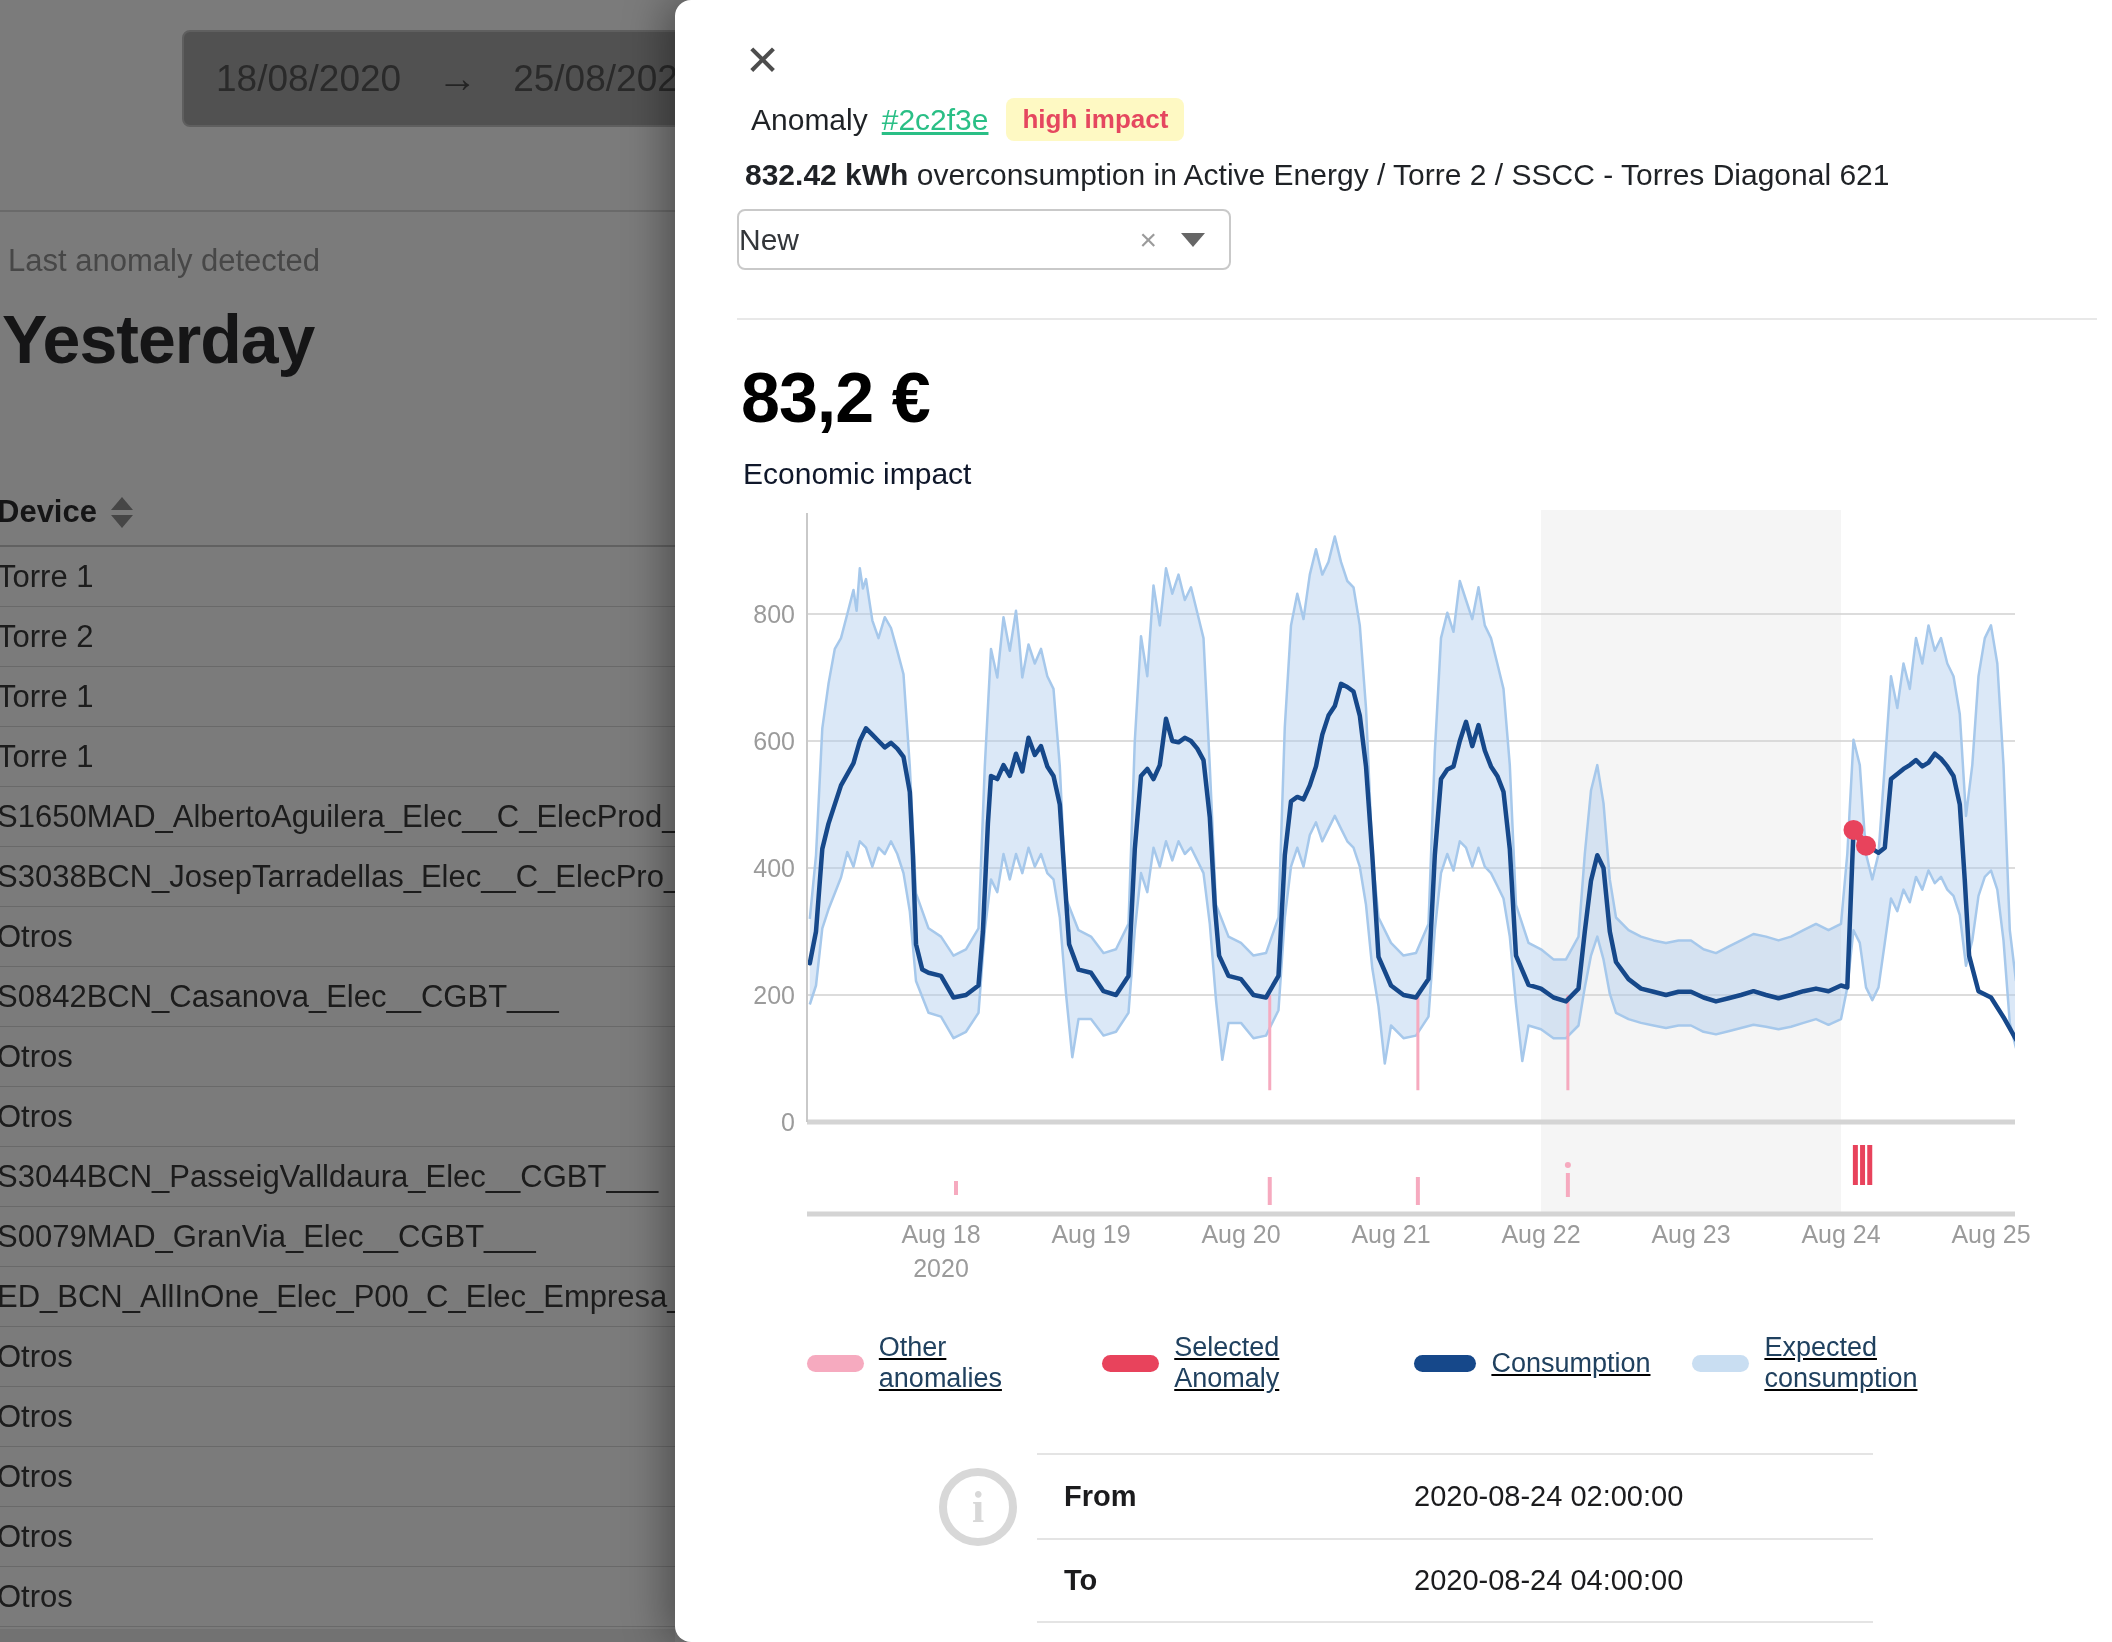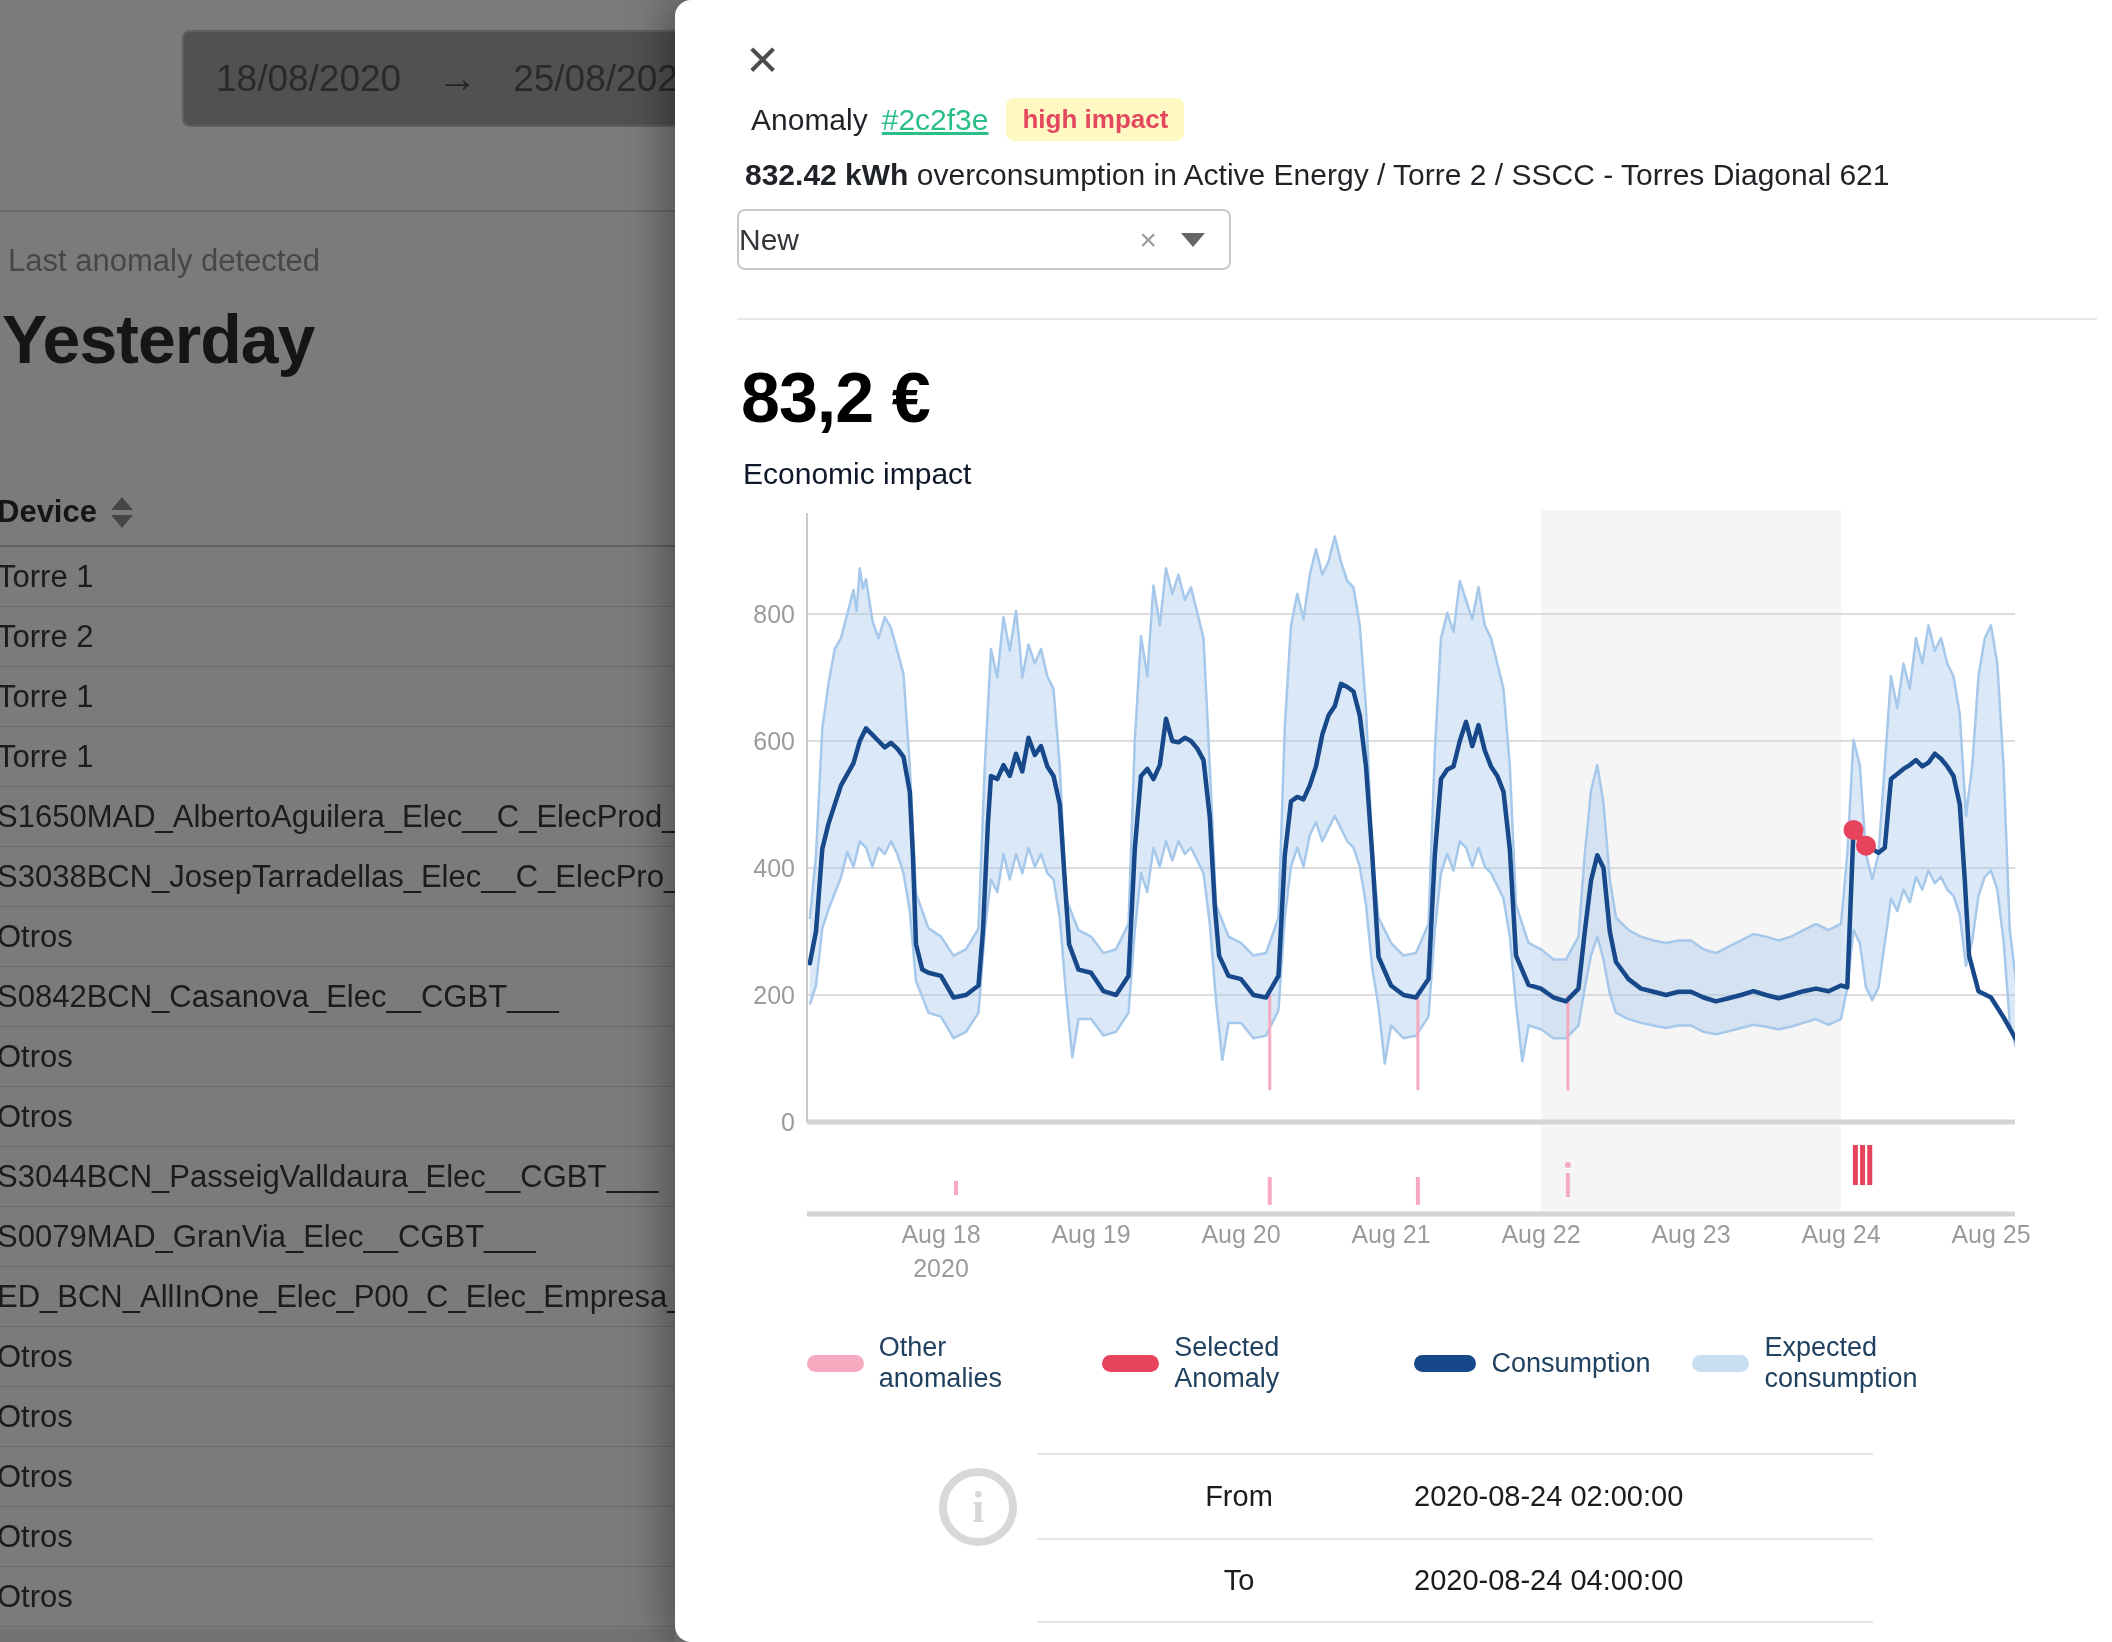--- a/index.html
+++ b/index.html
@@ -36,29 +36,29 @@
   .summary{position:absolute;left:70px;top:158px;font-size:30px;color:#1f2226;white-space:nowrap;}
   .summary b{font-weight:700;}
   .status-select{position:absolute;left:62px;top:209px;width:494px;height:61px;border:2px solid #c9c9c9;border-radius:8px;display:flex;align-items:center;font-size:30px;color:#33363a;background:#fff;}
   .status-select .val{flex:1;}
   .status-select .clear{color:#9b9b9b;font-size:30px;margin-right:24px;cursor:pointer;}
   .status-select .caret{width:0;height:0;border-left:12px solid transparent;border-right:12px solid transparent;border-top:14px solid #666;margin-right:24px;}
   .hdr-divider{position:absolute;left:62px;top:318px;width:1360px;height:2px;background:#e8e8e8;}
   .euro{position:absolute;left:66px;top:358px;font-size:70px;font-weight:600;color:#000000;letter-spacing:-1px;}
   .econ-label{position:absolute;left:68px;top:457px;font-size:30px;color:#0f172a;}
   .chart-wrap{position:absolute;left:0;top:505px;width:1437px;height:790px;}
-  .legend-row{position:absolute;left:132px;top:1332px;width:1208px;display:flex;justify-content:center;align-items:center;gap:42px;}
+  .legend-row{position:absolute;left:132px;top:1332px;width:1208px;display:flex;justify-content:center;align-items:center;gap:42px;text-decoration:underline;}
   .legend-item{display:flex;align-items:center;gap:15px;font-size:27px;color:#20415f;cursor:pointer;}
   .legend-swatch{width:62px;height:17px;border-radius:9px;}
   .details{position:absolute;left:0;top:1440px;width:1437px;}
   .info-icon{position:absolute;left:264px;top:28px;width:78px;height:78px;border:8px solid #d8d8d8;border-radius:50%;color:#d8d8d8;font-size:44px;font-weight:700;display:flex;align-items:center;justify-content:center;font-family:"Liberation Serif","DejaVu Serif",serif;}
   .detail-table{position:absolute;left:362px;top:13px;width:836px;}
   .detail-row{display:flex;align-items:center;height:85px;border-top:2px solid #e4e4e4;font-size:29px;color:#1b1b1d;}
   .detail-row:last-child{border-bottom:2px solid #e4e4e4;}
-  .detail-row .lbl{width:377px;padding-left:27px;font-weight:400;text-align:center;}
+  .detail-row .lbl{width:377px;padding-left:27px;font-weight:700;}
 </style>
 </head>
 <body>
 
 <div class="screen">
 
   <div class="bg-panel">
     <div class="date-box">
       <span class="d1">18/08/2020</span>
       <span class="arr">→</span>

